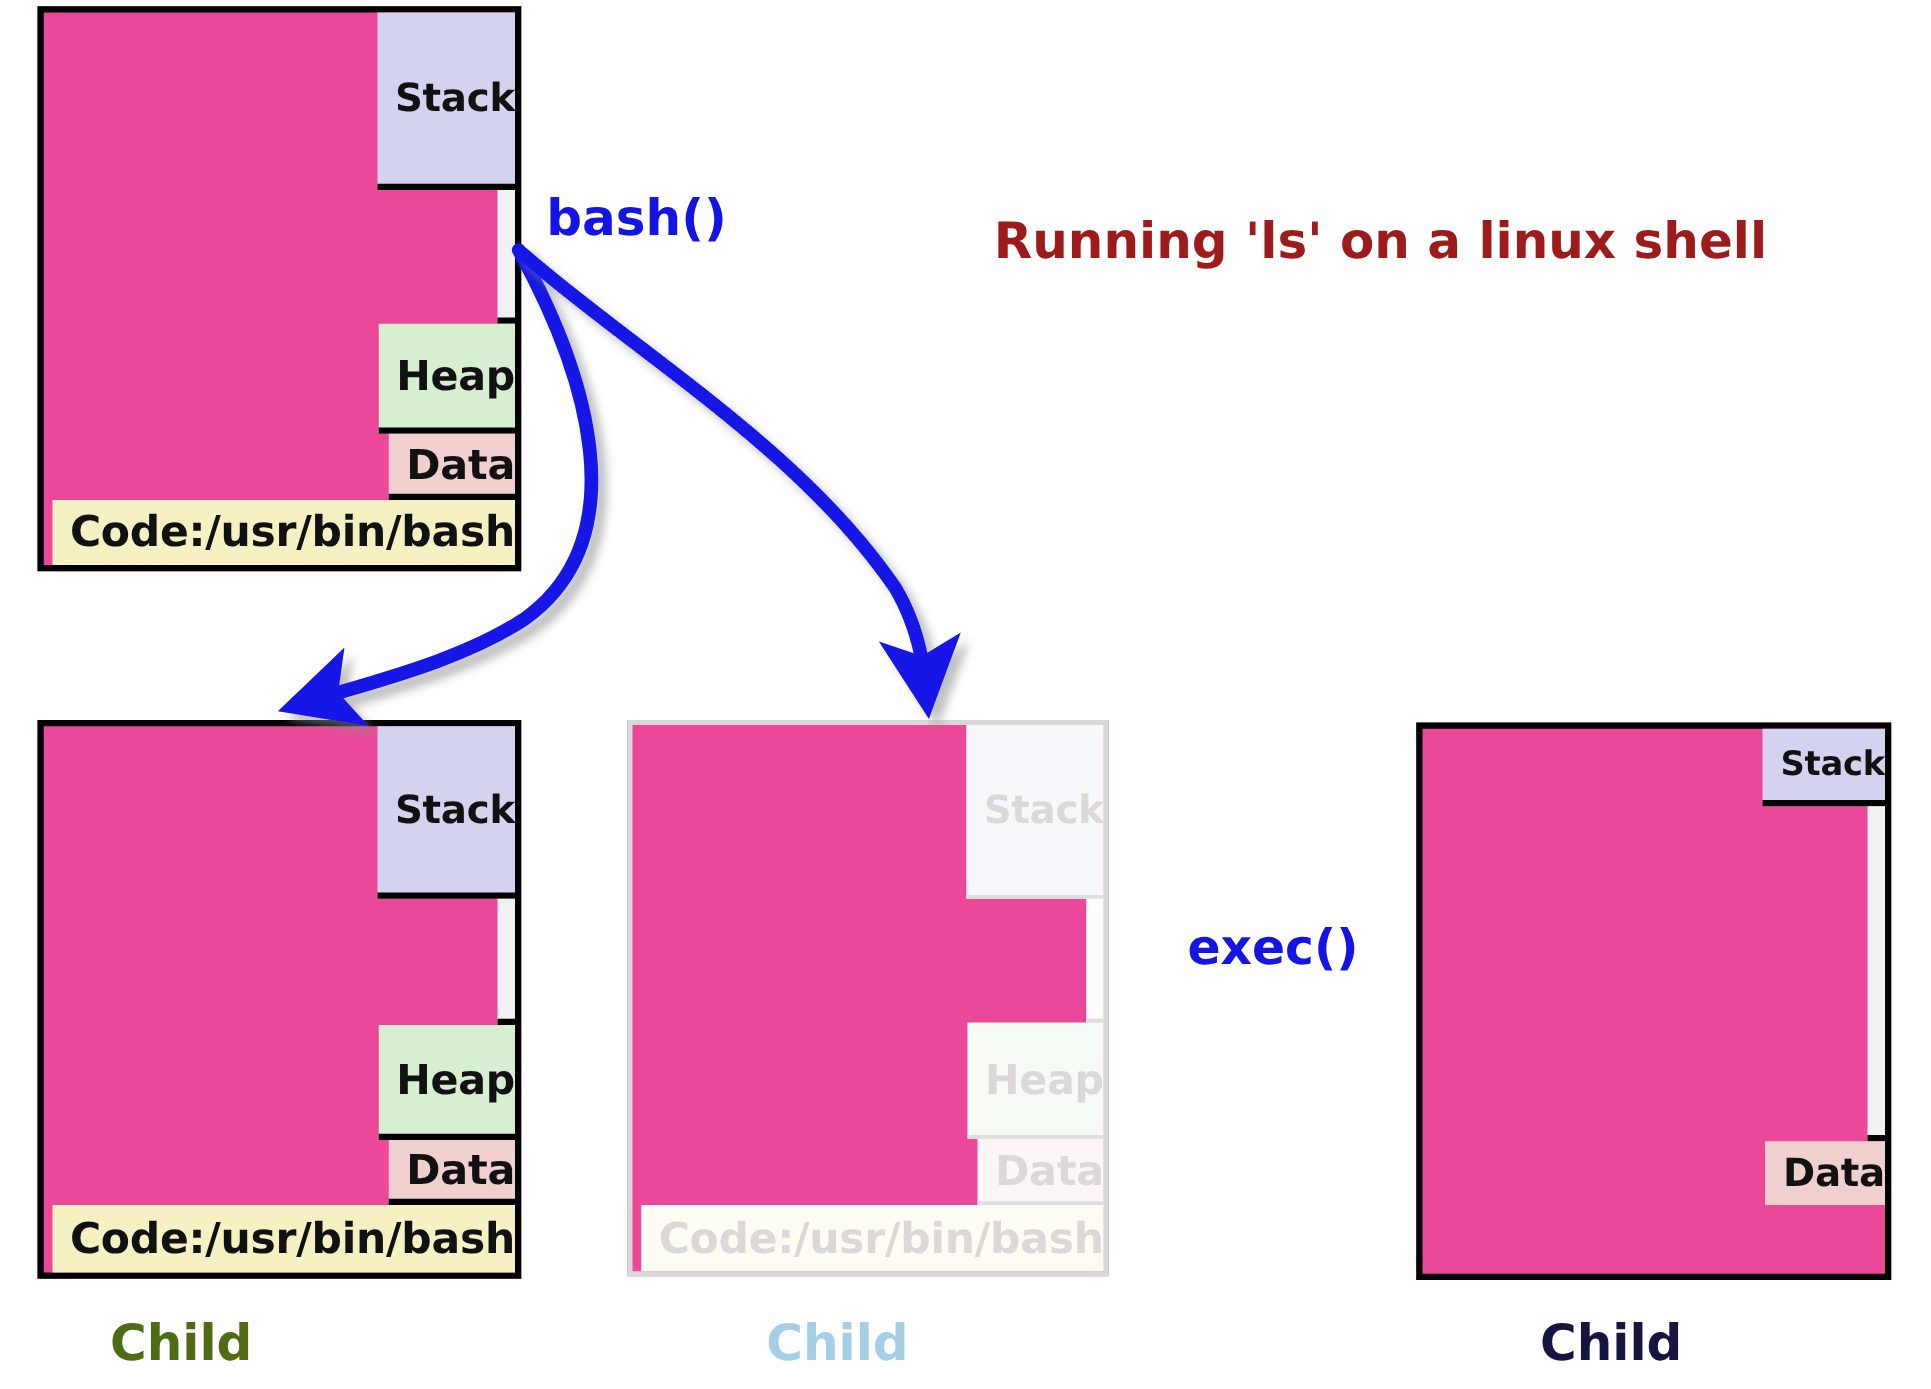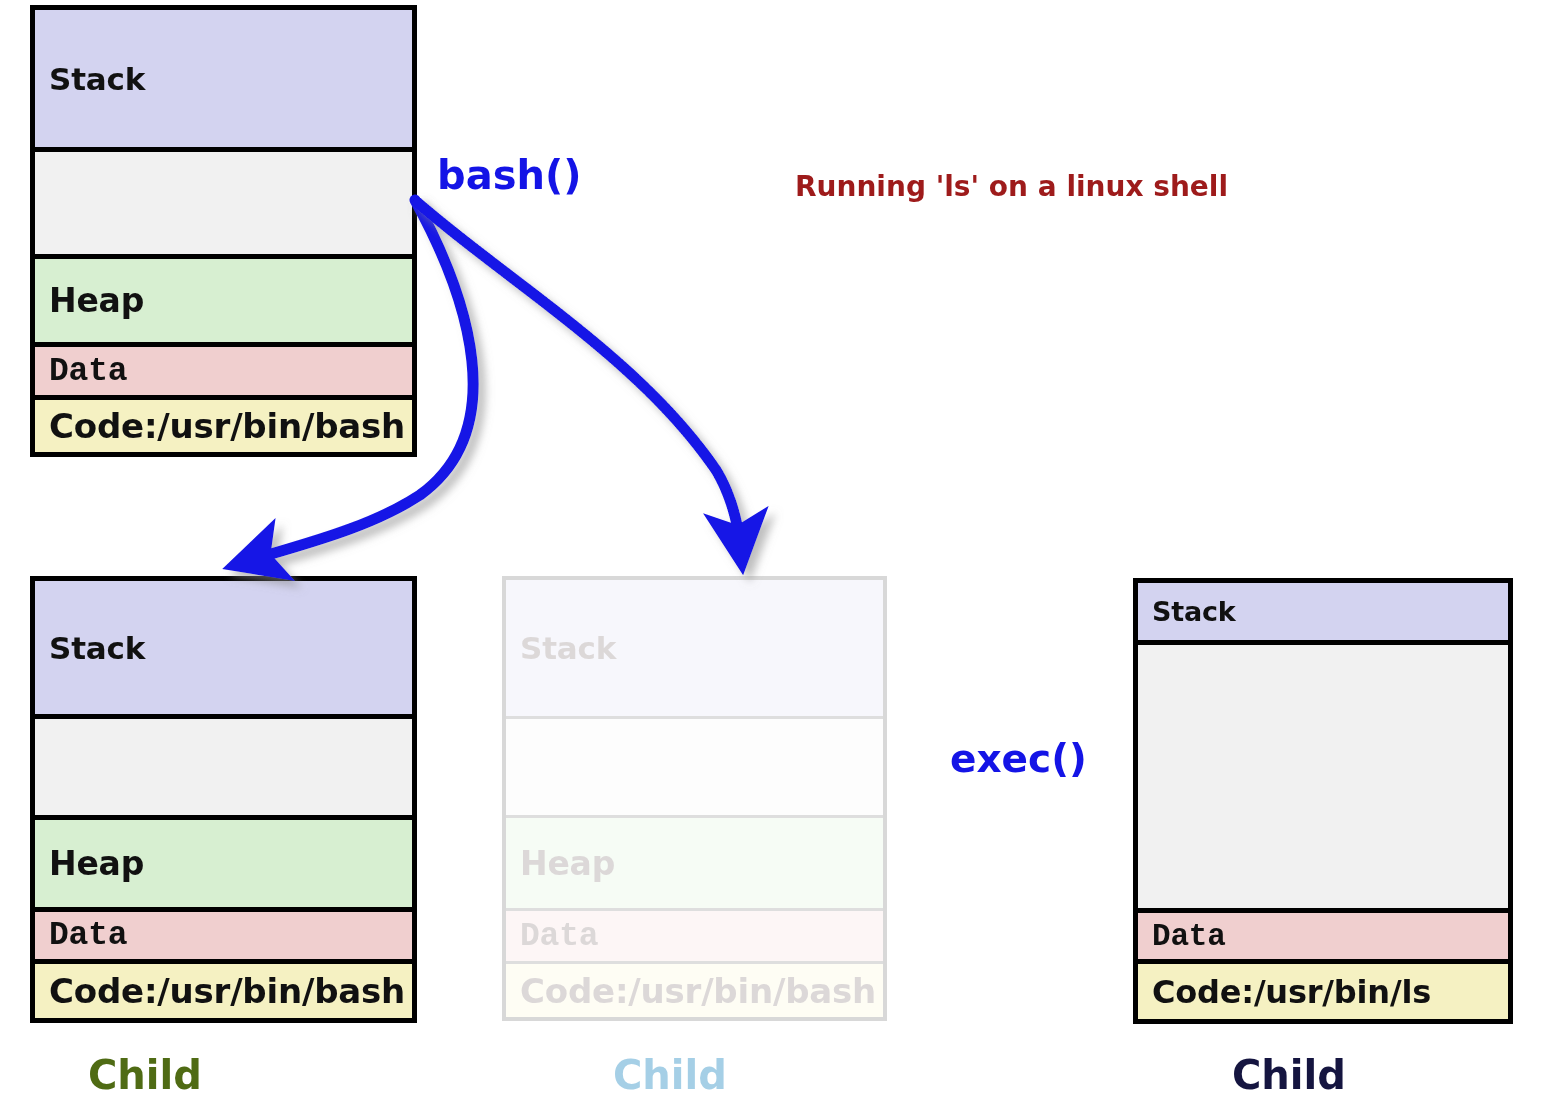--- a/index.html
+++ b/index.html
@@ -16,20 +16,21 @@
   }
 
   
   .proc-box {
     position: absolute;
     box-sizing: border-box;
     border: 5px solid #000000;
     background: #ec4899;
     display: flex;
     flex-direction: column;
+    align-items: flex-end;
   }
   .proc-box.ghost {
     border-color: #d8d8d8;
     border-width: 4px;
   }
   .seg {
     box-sizing: border-box;
     border-bottom: 5px solid #000000;
     position: relative;
     display: flex;
@@ -45,21 +46,21 @@
     padding-left: 14px;
     white-space: nowrap;
     letter-spacing: -0.2px;
   }
   .ghost .seg-label { color: #dcd8d8; }
 
   
   .fill-stack { background: #d3d3f0; }
   .fill-gap   { background: #f1f1f1; }
   .fill-heap  { background: #d7efd1; }
-  .fill-data  { background: #f0cfcf; font-family: Liberation Mono, monospace; }
+  .fill-data  { background: #f0cfcf; }
   .fill-code  { background: #f5f1c2; }
 
   .ghost .fill-stack { background: #f7f7fc; }
   .ghost .fill-gap   { background: #fdfdfd; }
   .ghost .fill-heap  { background: #f6fcf5; }
   .ghost .fill-data  { background: #fdf6f6; }
   .ghost .fill-code  { background: #fefdf4; }
 
   
   .title {
@@ -149,23 +150,20 @@
 <div class="proc-box" style="left:1133px; top:578px; width:380px; height:446px;">
   <div class="seg fill-stack" style="height:62px;">
     <span class="seg-label" style="font-size:27px;">Stack</span>
   </div>
   <div class="seg fill-gap" style="height:268px;">
     <span class="seg-label" style="font-size:27px;"></span>
   </div>
   <div class="seg fill-data" style="height:51px;">
     <span class="seg-label" style="font-size:31px;">Data</span>
   </div>
-  <div class="seg fill-code" style="height:55px;">
-    <span class="seg-label" style="font-size:32px;">Code:/usr/bin/ls</span>
-  </div>
 </div>
 
 <svg id="arrow-layer" viewBox="0 0 1545 1111">
   <defs>
     <filter id="dropshadow" x="-40%" y="-40%" width="200%" height="200%">
       <feDropShadow dx="7" dy="7" stdDeviation="4" flood-color="#8a8a8a" flood-opacity="0.55"></feDropShadow>
     </filter>
     <marker id="head-blue" markerWidth="6" markerHeight="6" refX="2.6" refY="3" orient="auto" markerUnits="strokeWidth">
       <path d="M0,0 L6,3 L0,6 L1.4,3 Z" fill="#1414e6"></path>
     </marker>
@@ -174,21 +172,21 @@
     </marker>
   </defs>
 
   <path d="M 415 200 C 470 300, 510 430, 420 495 C 370 528, 300 545, 258 558" fill="none" stroke="#1414e6" stroke-width="11" stroke-linecap="round" marker-end="url(#head-blue)" filter="url(#dropshadow)"></path>
 
   <path d="M 418 203 C 520 290, 640 360, 716 470 C 730 493, 737 520, 739 538" fill="none" stroke="#1414e6" stroke-width="11" stroke-linecap="round" stroke-dasharray="0.1 1.75" marker-end="url(#head-blue)" filter="url(#dropshadow)"></path>
 
   <path d="M 910 791 L 1098 791" fill="none" stroke="#b01414" stroke-width="13" stroke-linecap="butt" marker-end="url(#head-red)" filter="url(#dropshadow)"></path>
 </svg>
 
-<div class="title" style="left:795px; top:170px; font-size:28px;">Running 'ls' on a linux shell</div>
+<div class="title" style="left:795px; top:170px; font-size:40px;">Running 'ls' on a linux shell</div>
 
 <div class="call-label" style="left:437px; top:152px; font-size:40px;">bash()</div>
 
 <div class="call-label" style="left:950px; top:736px; font-size:39px;">exec()</div>
 
 <div class="caption" style="left:88px; top:1052px; font-size:40px; color:#4f6b14;">Child</div>
 
 <div class="caption" style="left:613px; top:1052px; font-size:40px; color:#a5cfe6;">Child</div>
 
 <div class="caption" style="left:1232px; top:1052px; font-size:40px; color:#151540;">Child</div>

